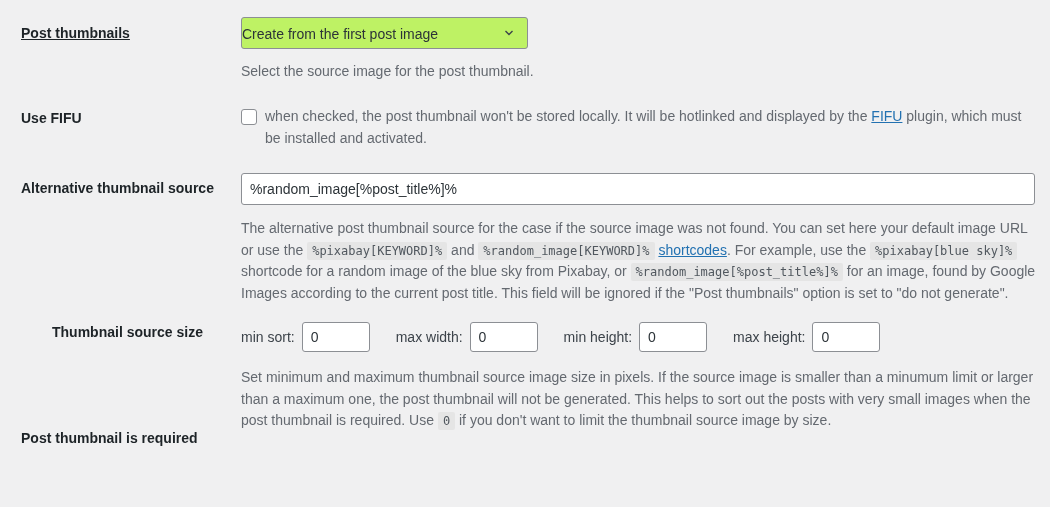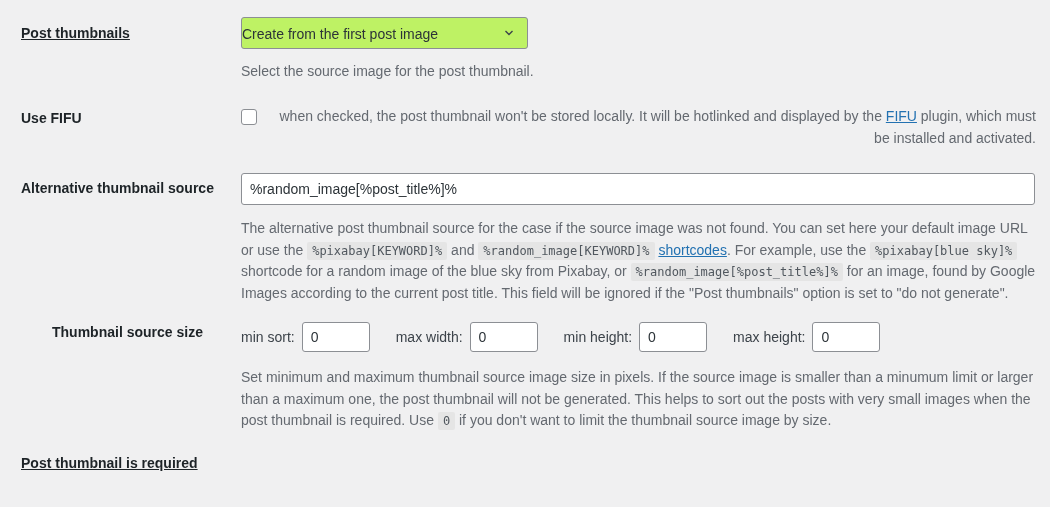--- a/index.html
+++ b/index.html
@@ -96,21 +96,20 @@
   .size-fields .sz-group {
     display: flex;
     align-items: center;
     margin-right: 26px;
   }
   .size-fields .sz-group:last-child { margin-right: 0; }
 
   .cbrow {
     display: flex;
     align-items: flex-start;
-    text-align: right;
   }
   .cbox {
     width: 16px;
     height: 16px;
     min-width: 16px;
     border: 1px solid #8c8f94;
     border-radius: 3px;
     background: #fff;
     box-sizing: border-box;
     margin: 3px 8px 0 0;
@@ -202,16 +201,16 @@
       <input type="text" class="small-text" value="0" style="">
     </span>
     <span class="sz-group">
       <span class="sz-label">max height:</span>
       <input type="text" class="small-text" value="0" style="">
     </span>
   </div>
 
   <div class="abs fld description" style="top:360px; width:795px;"><span>Set minimum and maximum thumbnail source image size in pixels. If the source image is smaller than a minumum limit or larger than a maximum one, the post thumbnail will not be generated. This helps to sort out the posts with very small images when the post thumbnail is required. Use </span><code>0</code><span> if you don't want to limit the thumbnail source image by size.</span></div>
 
-  <div class="abs lbl" style="top:455px;text-decoration:underline;">Post thumbnail is required</div>
+  <div class="abs lbl" style="top:430px;">Post thumbnail is required</div>
 
 
 </div>
 
 </body></html>

